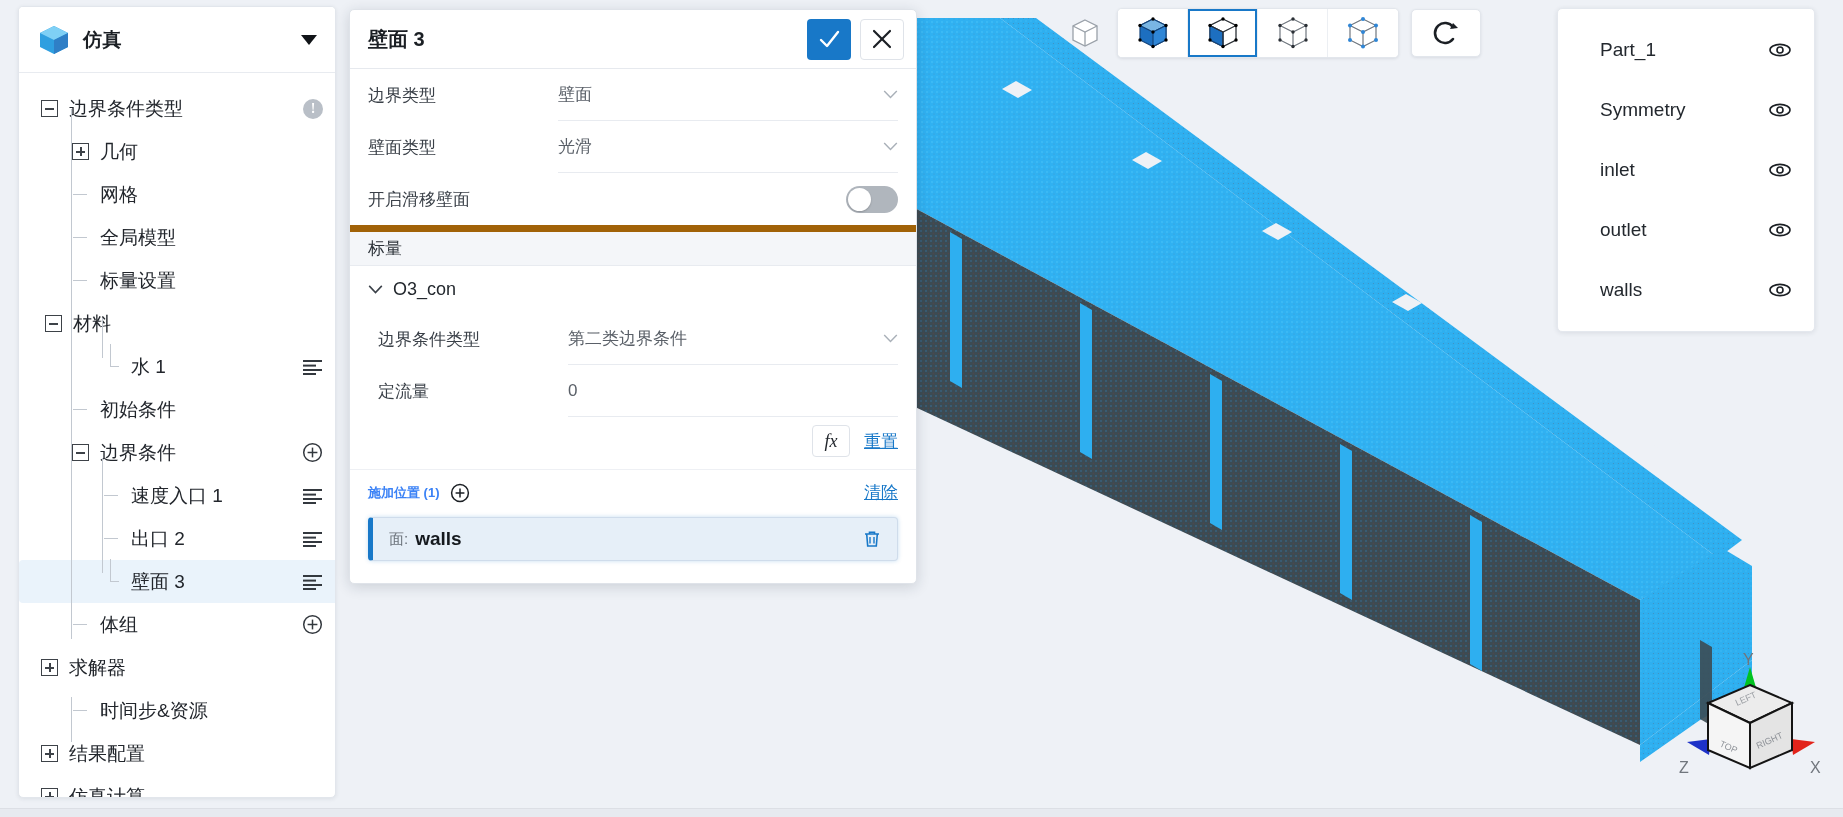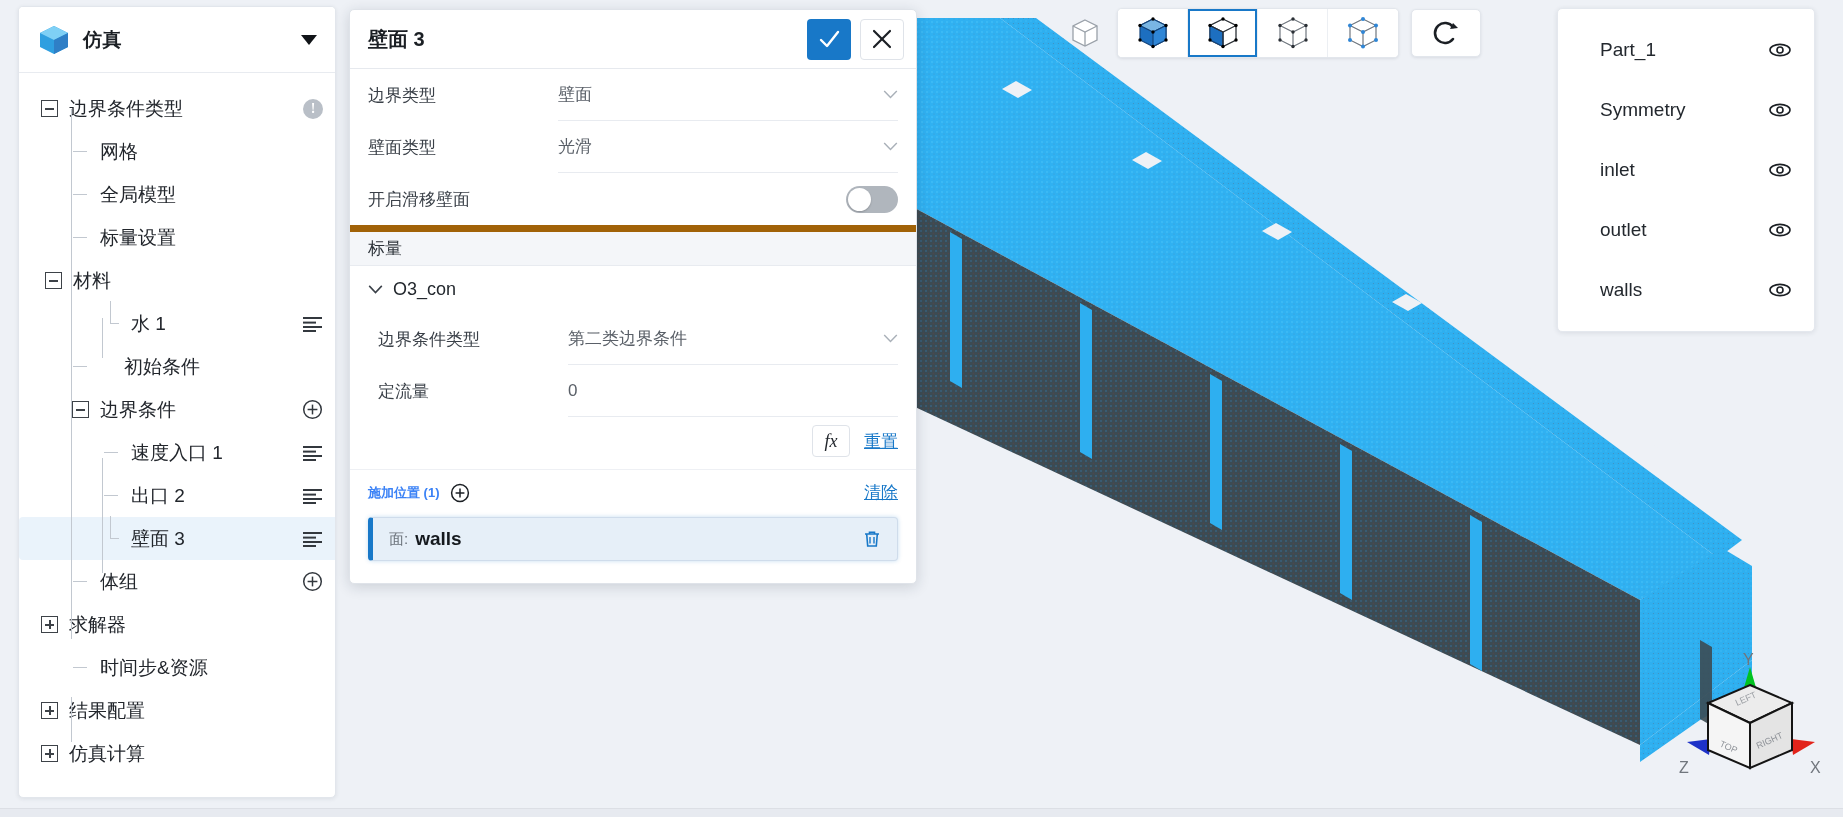--- a/index.html
+++ b/index.html
@@ -433,20 +433,24 @@
       <span class="sb-title">仿真</span>
       <span class="sb-caret"></span>
     </div>
     <div class="sb-tree" id="tree">
         <div class="tree-row" style="padding-left: 22px; margin-right: 0px;">
           <span class="tgl"></span>
           <span class="lbl">边界条件类型</span>
           <span class="warn-badge">!</span>
         </div>
         <div class="tree-row" style="padding-left: 53px; margin-right: 0px;">
+          <span class="tgl plus"></span>
+          <span class="lbl">几何</span>
+        </div>
+        <div class="tree-row" style="padding-left: 53px; margin-right: 0px;">
           <span class="stub"></span>
           <span class="lbl">网格</span>
         </div>
         <div class="tree-row" style="padding-left: 53px; margin-right: 0px;">
           <span class="stub"></span>
           <span class="lbl">全局模型</span>
         </div>
         <div class="tree-row" style="padding-left: 53px; margin-right: 0px;">
           <span class="stub"></span>
           <span class="lbl">标量设置</span>
@@ -460,21 +464,21 @@
           <span class="lbl">水 1</span>
           <span class="row-act">
             <svg viewBox="0 0 21 16" class="ico-list">
       <line x1="1" y1="2" x2="20" y2="2" stroke="#33383e" stroke-width="2"></line>
       <line x1="1" y1="6.6" x2="14" y2="6.6" stroke="#33383e" stroke-width="2"></line>
       <line x1="1" y1="11" x2="20" y2="11" stroke="#33383e" stroke-width="2"></line>
       <line x1="1" y1="15" x2="14" y2="15" stroke="#33383e" stroke-width="2"></line>
     </svg>
           </span>
         </div>
-        <div class="tree-row" style="padding-left: 53px; margin-right: 0px; gap: 24px;">
+        <div class="tree-row" style="padding-left: 53px; margin-right: 0px;">
           <span class="stub"></span>
           <span class="lbl">初始条件</span>
         </div>
         <div class="tree-row" style="padding-left: 53px; margin-right: 0px;">
           <span class="tgl"></span>
           <span class="lbl">边界条件</span>
           <span class="row-act">
             <svg viewBox="0 0 21 21" class="ico-plus">
       <circle cx="10.5" cy="10.5" r="8.8" fill="none" stroke="#33383e" stroke-width="1.5"></circle>
       <line x1="10.5" y1="5.6" x2="10.5" y2="15.4" stroke="#33383e" stroke-width="1.5"></line>

